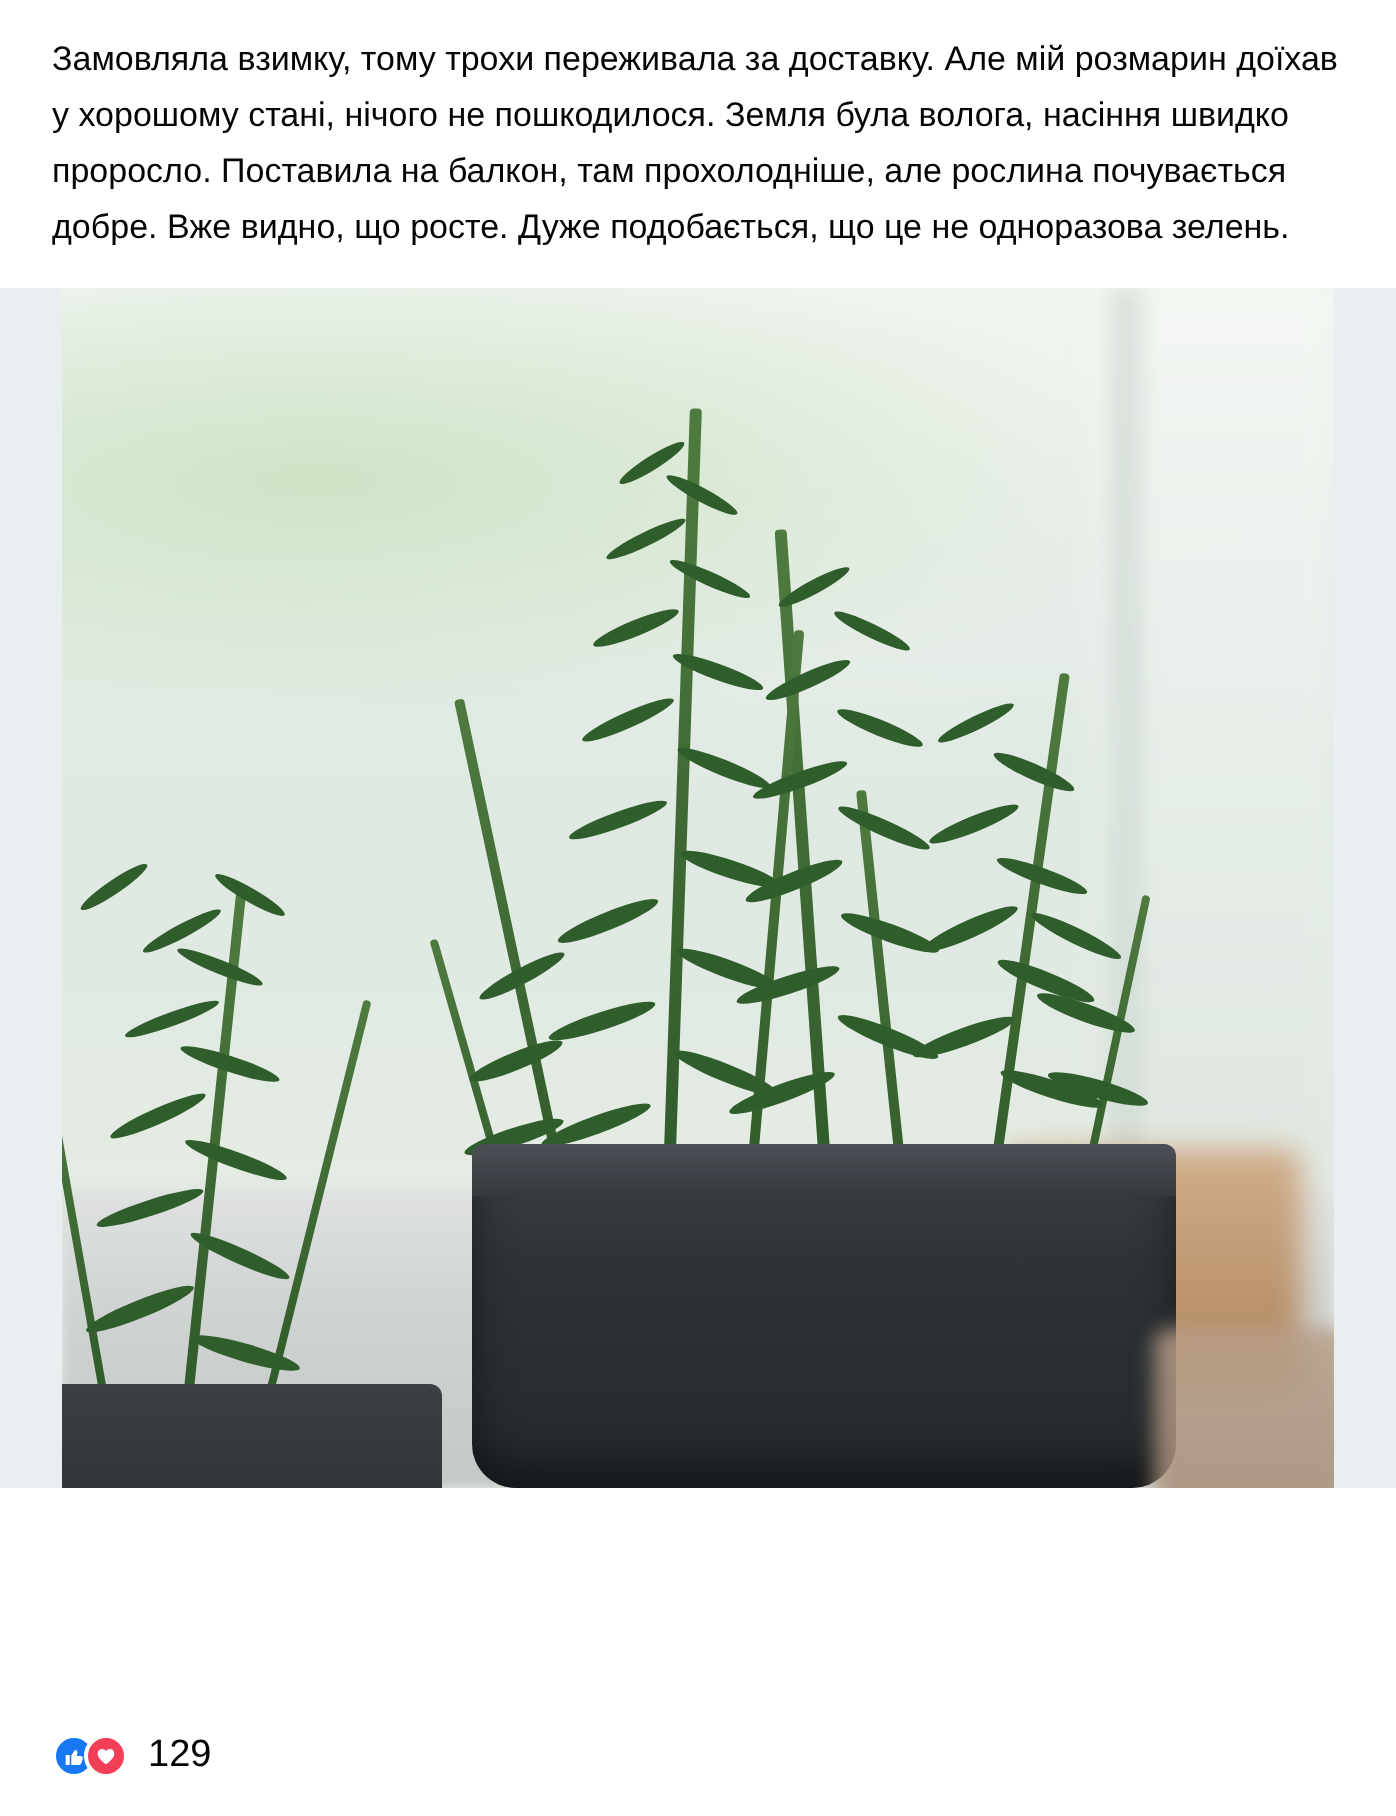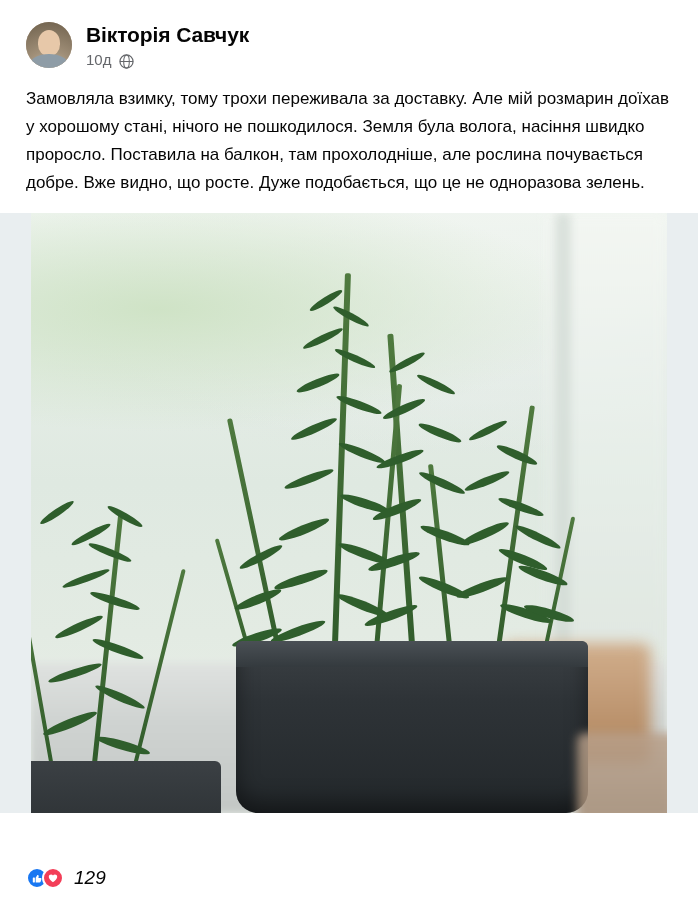--- a/index.html
+++ b/index.html
@@ -224,21 +224,20 @@
     height: 60px;
     display: flex;
     align-items: center;
     justify-content: space-between;
     padding: 0 26px;
     box-sizing: border-box;
   }
   .reactions-left {
     display: flex;
     align-items: flex-start;
-    font-style: italic;
   }
   .reaction-pills {
     display: flex;
     align-items: center;
   }
   .pill {
     width: 22px;
     height: 22px;
     border-radius: 50%;
     border: 2px solid #ffffff;
@@ -263,40 +262,20 @@
     display: flex;
     align-items: center;
     gap: 6px;
   }
 </style>
 </head>
 <body>
 
 <div class="post">
 
-  <div class="post-header">
-    <div class="avatar">
-      <div class="hair"></div>
-      <div class="face"></div>
-      <div class="shoulders"></div>
-    </div>
-    <div class="header-text">
-      <div class="author-name">Вікторія Савчук</div>
-      <div class="meta-row">
-        <span class="timestamp">10д</span>
-        <span class="globe-icon">
-          <svg width="15" height="15" viewBox="0 0 16 16" aria-hidden="true">
-            <circle cx="8" cy="8" r="7" fill="none" stroke="#65676b" stroke-width="1.3"></circle>
-            <ellipse cx="8" cy="8" rx="3" ry="7" fill="none" stroke="#65676b" stroke-width="1.1"></ellipse>
-            <line x1="1" y1="8" x2="15" y2="8" stroke="#65676b" stroke-width="1.1"></line>
-          </svg>
-        </span>
-      </div>
-    </div>
-  </div>
 
   <div class="post-body">Замовляла взимку, тому трохи переживала за доставку. Але мій розмарин доїхав у хорошому стані, нічого не пошкодилося. Земля була волога, насіння швидко проросло. Поставила на балкон, там прохолодніше, але рослина почувається добре. Вже видно, що росте. Дуже подобається, що це не одноразова зелень.</div>
 
   <div class="post-image-wrap">
     <div class="photo">
       <div class="bg-blur-top"></div>
       <div class="window-pane"></div>
       <div class="window-frame"></div>
       <div class="table-surface"></div>
       <div class="wood-block"></div>

